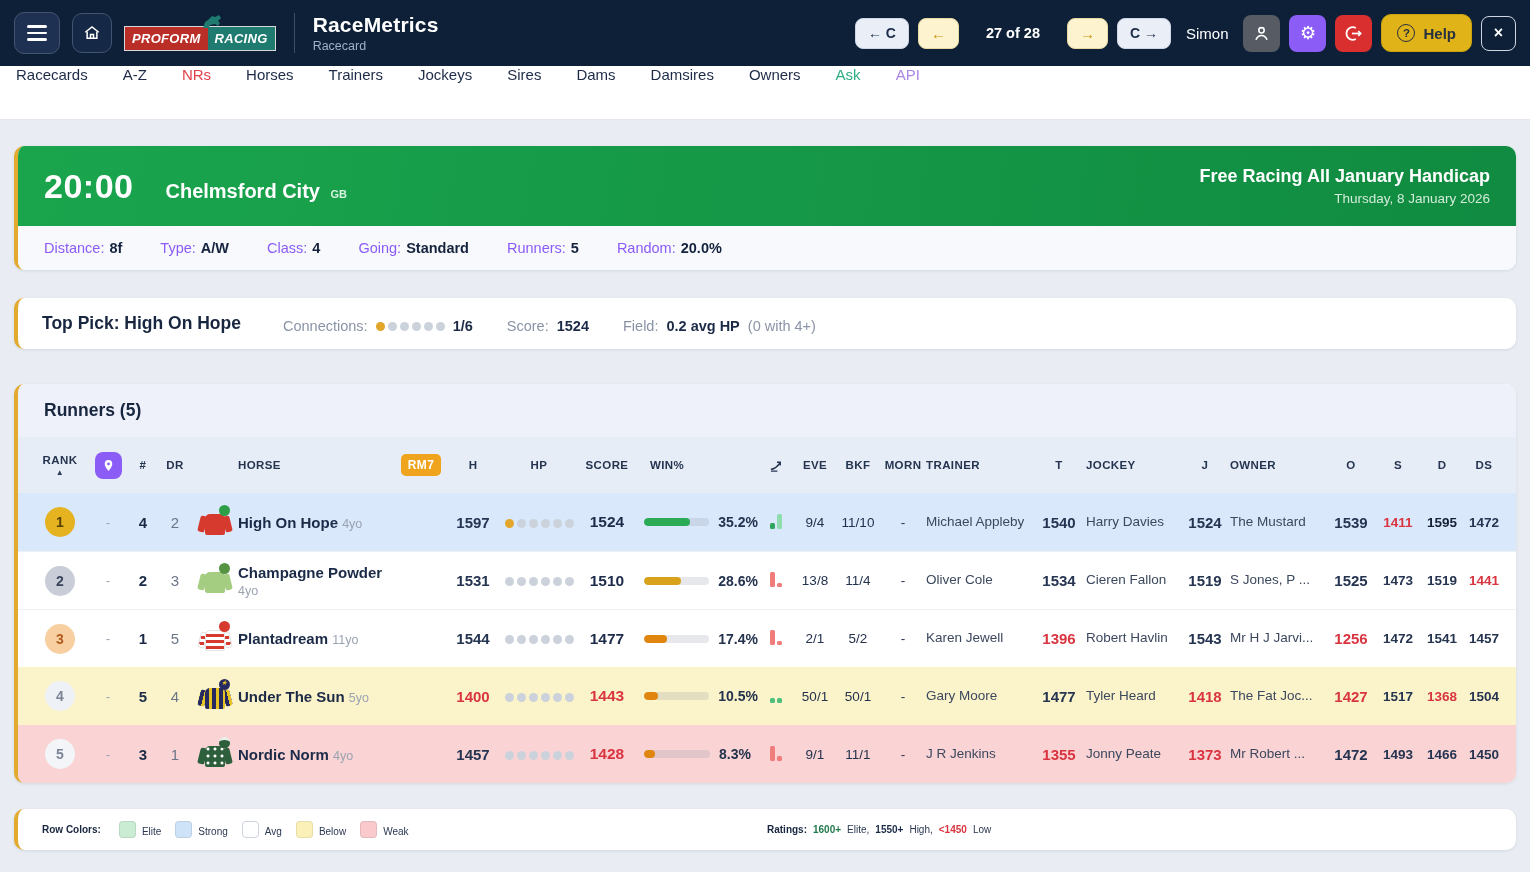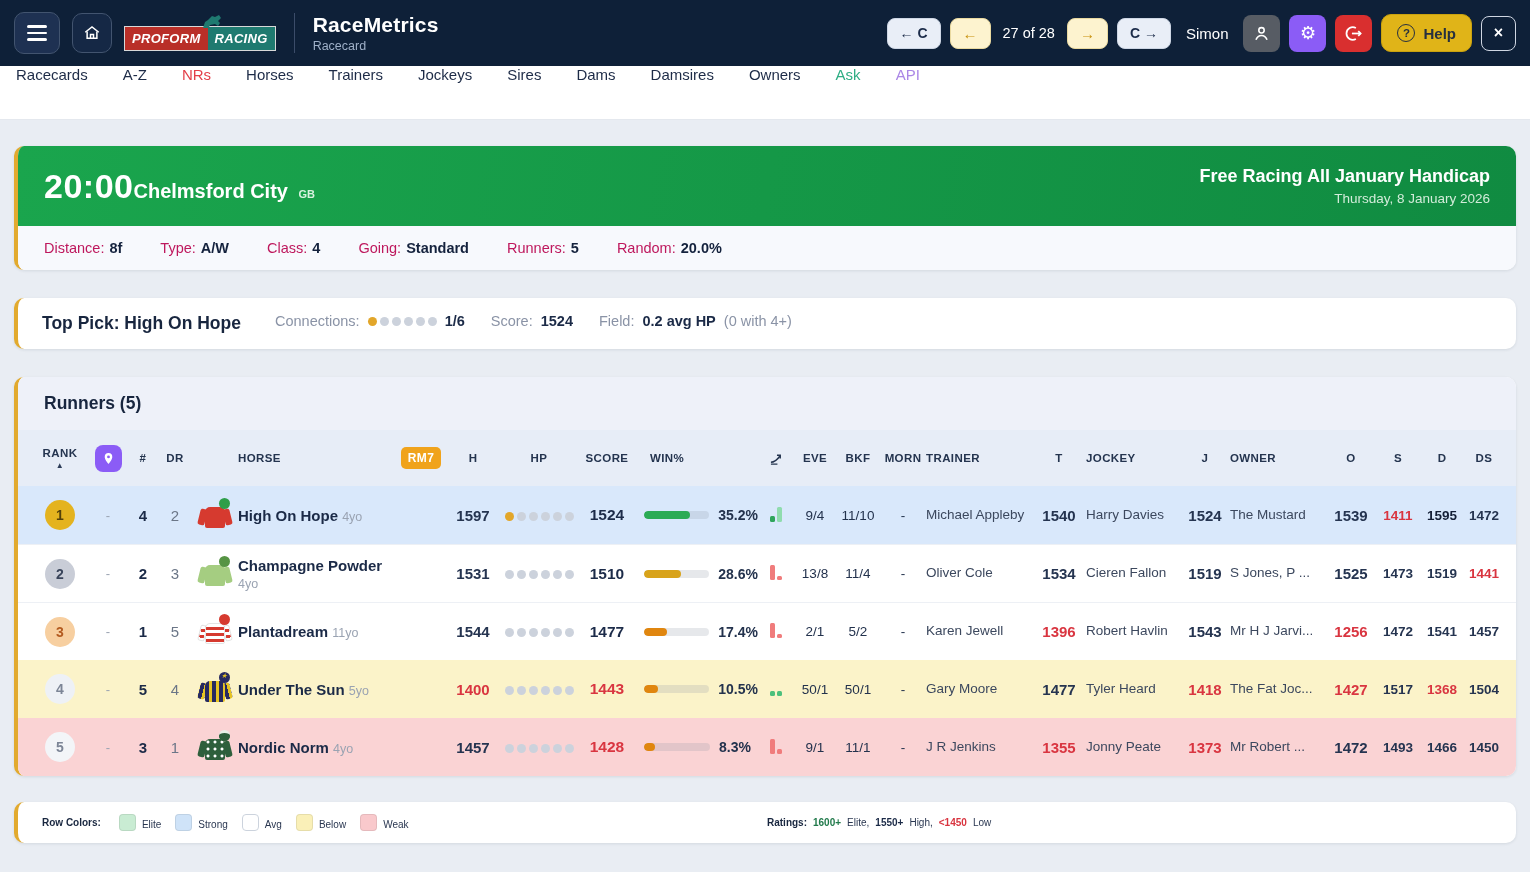--- a/index.html
+++ b/index.html
@@ -15,48 +15,48 @@
   .logo .horse{position:absolute;top:-2px;left:58%;transform:translateX(-50%)}
   .logo-box{font-style:italic;font-weight:700;font-size:13px;color:#fff;padding:4px 7px;letter-spacing:.3px}
   .logo-red{background:#b92f28;border:1px solid #d8d8d8;border-right:none}
   .logo-teal{background:#1f7a70;border:1px solid #d8d8d8;border-left:none}
   .tb-divider{width:1px;height:40px;background:#3b4c69;margin:0 6px}
   .brand-title{font-size:21px;font-weight:800;color:#fff;letter-spacing:.2px}
   .brand-sub{font-size:12.5px;color:#9fb0c8;margin-top:2px}
   .tb-right{display:flex;align-items:center;gap:9px}
   .pill{height:31px;padding:0 12px;border-radius:8px;font-size:14px;font-weight:700;color:#1b2b49;background:#e9eef7;border:1px solid #cdd6e4}
   .pill.cream{background:#fdf3cf;border:1px solid #e9d9a0;color:#c8920e;font-size:15px}
-  .counter{color:#fff;font-size:14.5px;font-weight:400;margin:0 3px}
+  .counter{color:#fff;font-size:14.5px;font-weight:700;margin:0 18px}
   .user-name{color:#fff;font-size:15px;margin:0 6px}
   .sq-btn{width:37px;height:37px;border-radius:8px;color:#fff}
   .sq-gray{background:#575c64}.sq-purple{background:#8b5cf6;font-size:18px}.sq-red{background:#d92f2f}
   .help-btn{height:38px;border-radius:10px;background:#e0b418;color:#27303f;font-weight:700;font-size:15px;padding:0 15px;gap:8px;border:1px solid #caa20e}
   .help-q{width:18px;height:18px;border-radius:50%;border:1.7px solid #27303f;display:inline-flex;align-items:center;justify-content:center;font-size:11.5px;font-weight:700}
   .close-btn{width:35px;height:35px;border-radius:8px;background:transparent;border:1.6px solid #cfd6e2;color:#fff;font-size:16px;font-weight:700}
   
   .mainnav{height:54px;background:#fff;display:flex;gap:35px;padding:0 16px;border-bottom:1px solid #e4e8ee}
   .mainnav a{text-decoration:none;font-size:15px;font-weight:500;color:#1d2b47;cursor:pointer}
   .mainnav a.nav-red{color:#e3404a}.mainnav a.nav-green{color:#2fae84}.mainnav a.nav-purple{color:#ab87e6}
   
   main{padding:26px 14px 0}
   .card{background:#fff;border-radius:10px;border-left:4px solid #e2aa2e;box-shadow:0 1px 3px rgba(20,35,60,.10);overflow:hidden}
   .race-card{margin-bottom:28px}
   .race-head{background:linear-gradient(100deg,#1aa54d,#108b41);display:flex;align-items:center;justify-content:space-between;padding:16px 26px;height:80px}
-  .race-left{display:flex;align-items:baseline;gap:0}
+  .race-left{display:flex;align-items:baseline;gap:32px}
   .race-time{font-size:34px;font-weight:800;color:#fff;letter-spacing:.5px}
   .race-course{font-size:20px;font-weight:700;color:#fff}
   .race-country{font-size:11px;font-weight:700;color:#d8f2e0;margin-left:6px}
   .race-right{text-align:right}
   .race-title{font-size:18px;font-weight:700;color:#fff}
   .race-date{font-size:13.5px;color:#d2ecd9;margin-top:4px}
   .race-details{background:#f7f9fd;display:flex;gap:38px;padding:14px 26px;font-size:14.5px}
-  .race-details .lbl{color:#be185d}
+  .race-details .lbl{color:#8b5cf6}
   .race-details .val{color:#14223d;font-weight:700;margin-left:5px}
   
-  .toppick{margin-bottom:28px;display:flex;align-items:flex-start;padding:15px 24px;gap:4px}
+  .toppick{margin-bottom:35px;display:flex;align-items:flex-end;padding:15px 24px;gap:12px}
   .tp-title{font-size:17.5px;font-weight:800;color:#18263f;margin-right:30px}
   .tp-lbl{color:#8a93a6;font-size:14.5px}
   .tp-val{color:#1b2a47;font-size:14.5px;font-weight:700}
   .tp-group{display:flex;align-items:center;gap:8px;margin-right:22px}
   .dots{display:inline-flex;gap:3px;align-items:center}
   .dots .dot{width:9px;height:9px;border-radius:50%;background:#ccd2dc;display:inline-block}
   .dots .dot.on{background:#e2a62a}
   
   .runners{margin-bottom:26px}
   .panel-head{background:#eef1f9;display:flex;align-items:center;justify-content:space-between;padding:16px 26px}

